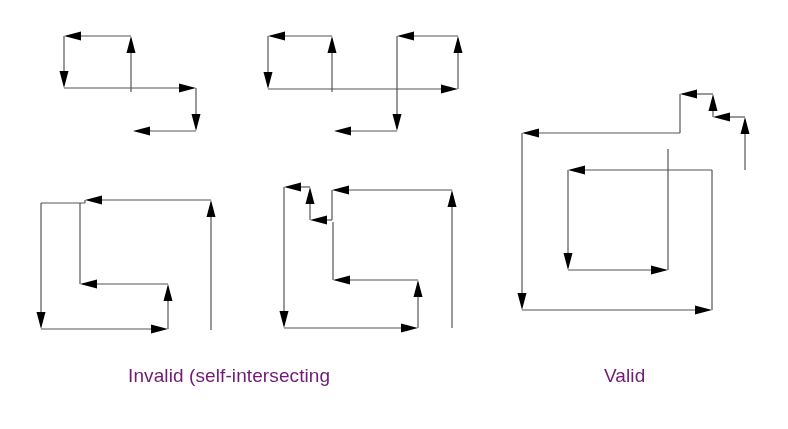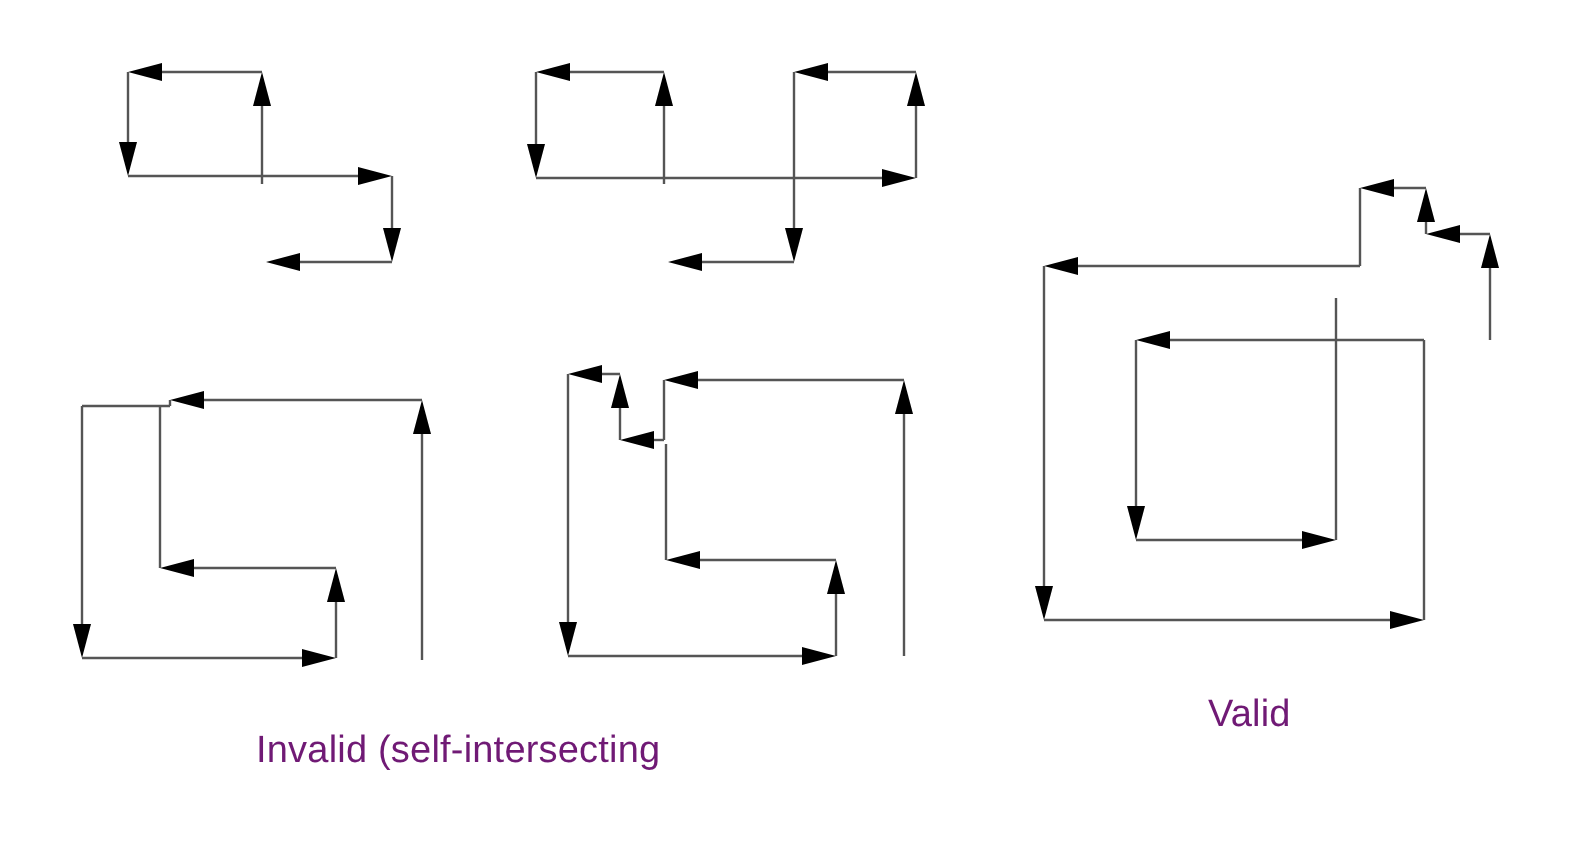--- a/index.html
+++ b/index.html
@@ -34,21 +34,21 @@
     color: #701a75;
     white-space: nowrap;
     letter-spacing: 0.1px;
   }
   #caption-invalid {
     left: 128px;
     top: 365px;
   }
   #caption-valid {
     left: 604px;
-    top: 347px;
+    top: 365px;
   }
 </style>
 </head>
 <body>
 
 <div id="figure-root">
 
   <svg id="diagram-svg" viewBox="0 0 788 429" xmlns="http://www.w3.org/2000/svg">
       <g>
         <line x1="131" y1="92" x2="131" y2="45.35" stroke="#555555" stroke-width="1.2" stroke-linecap="butt"></line>

